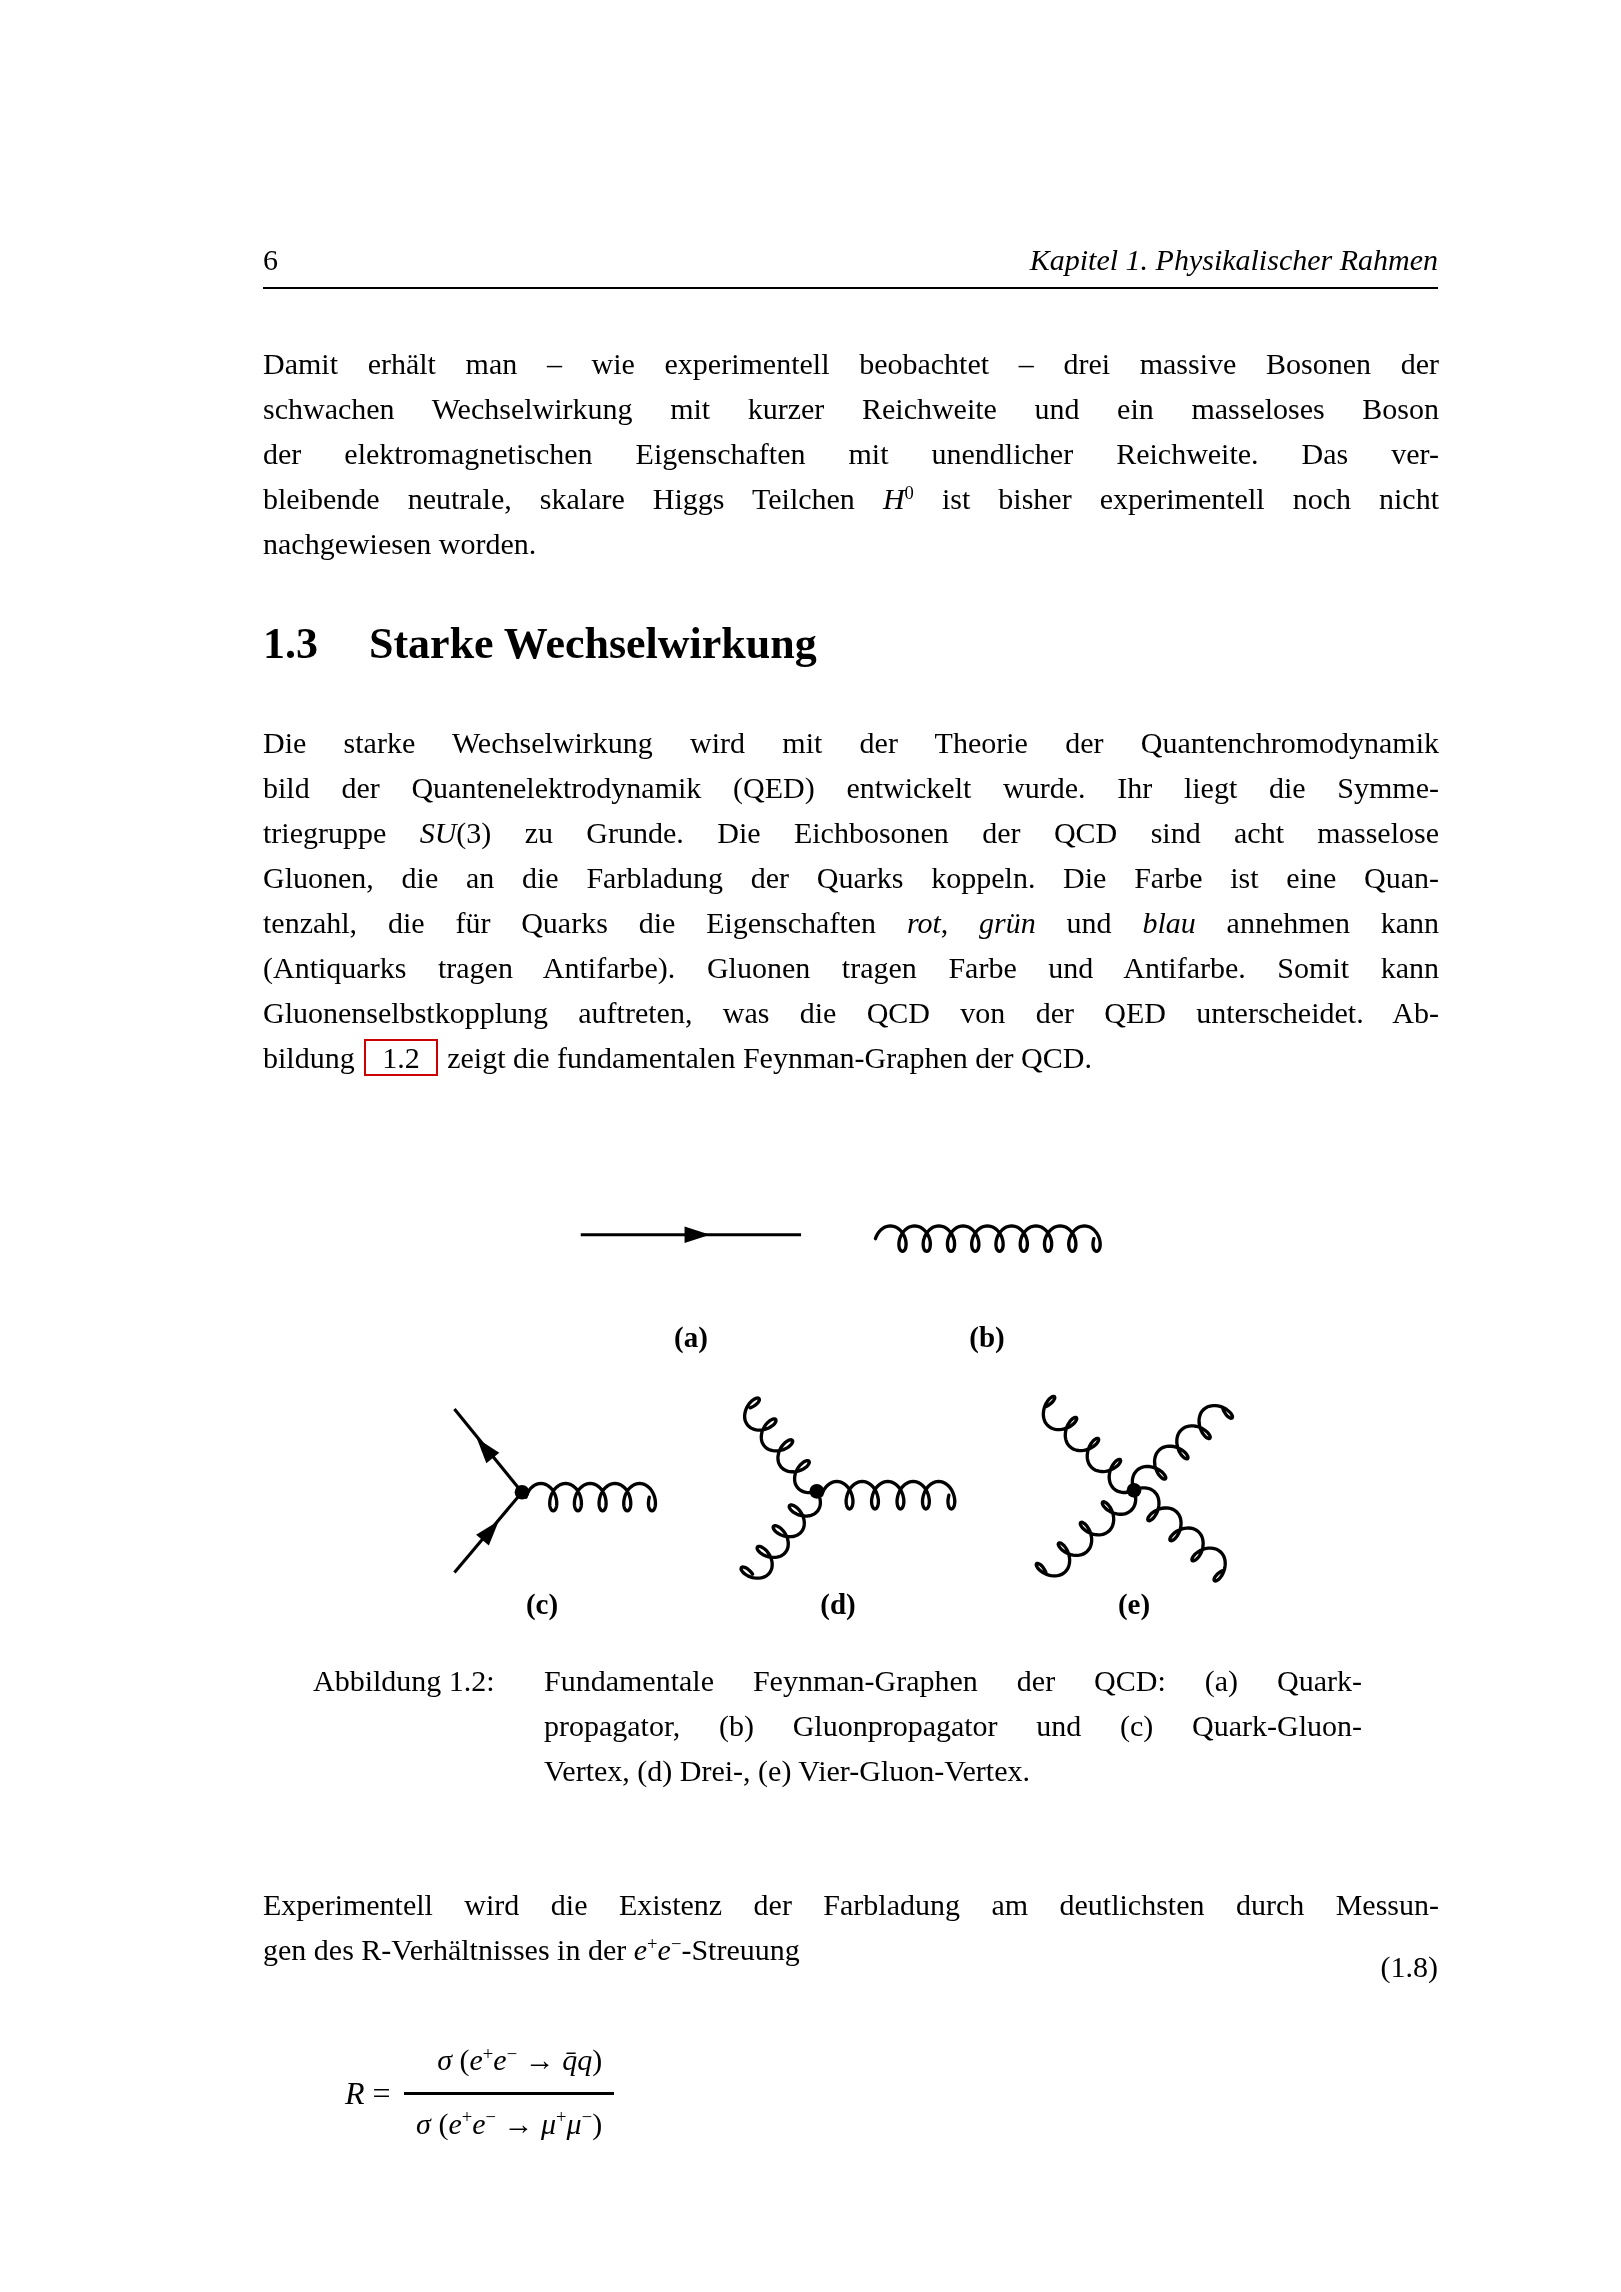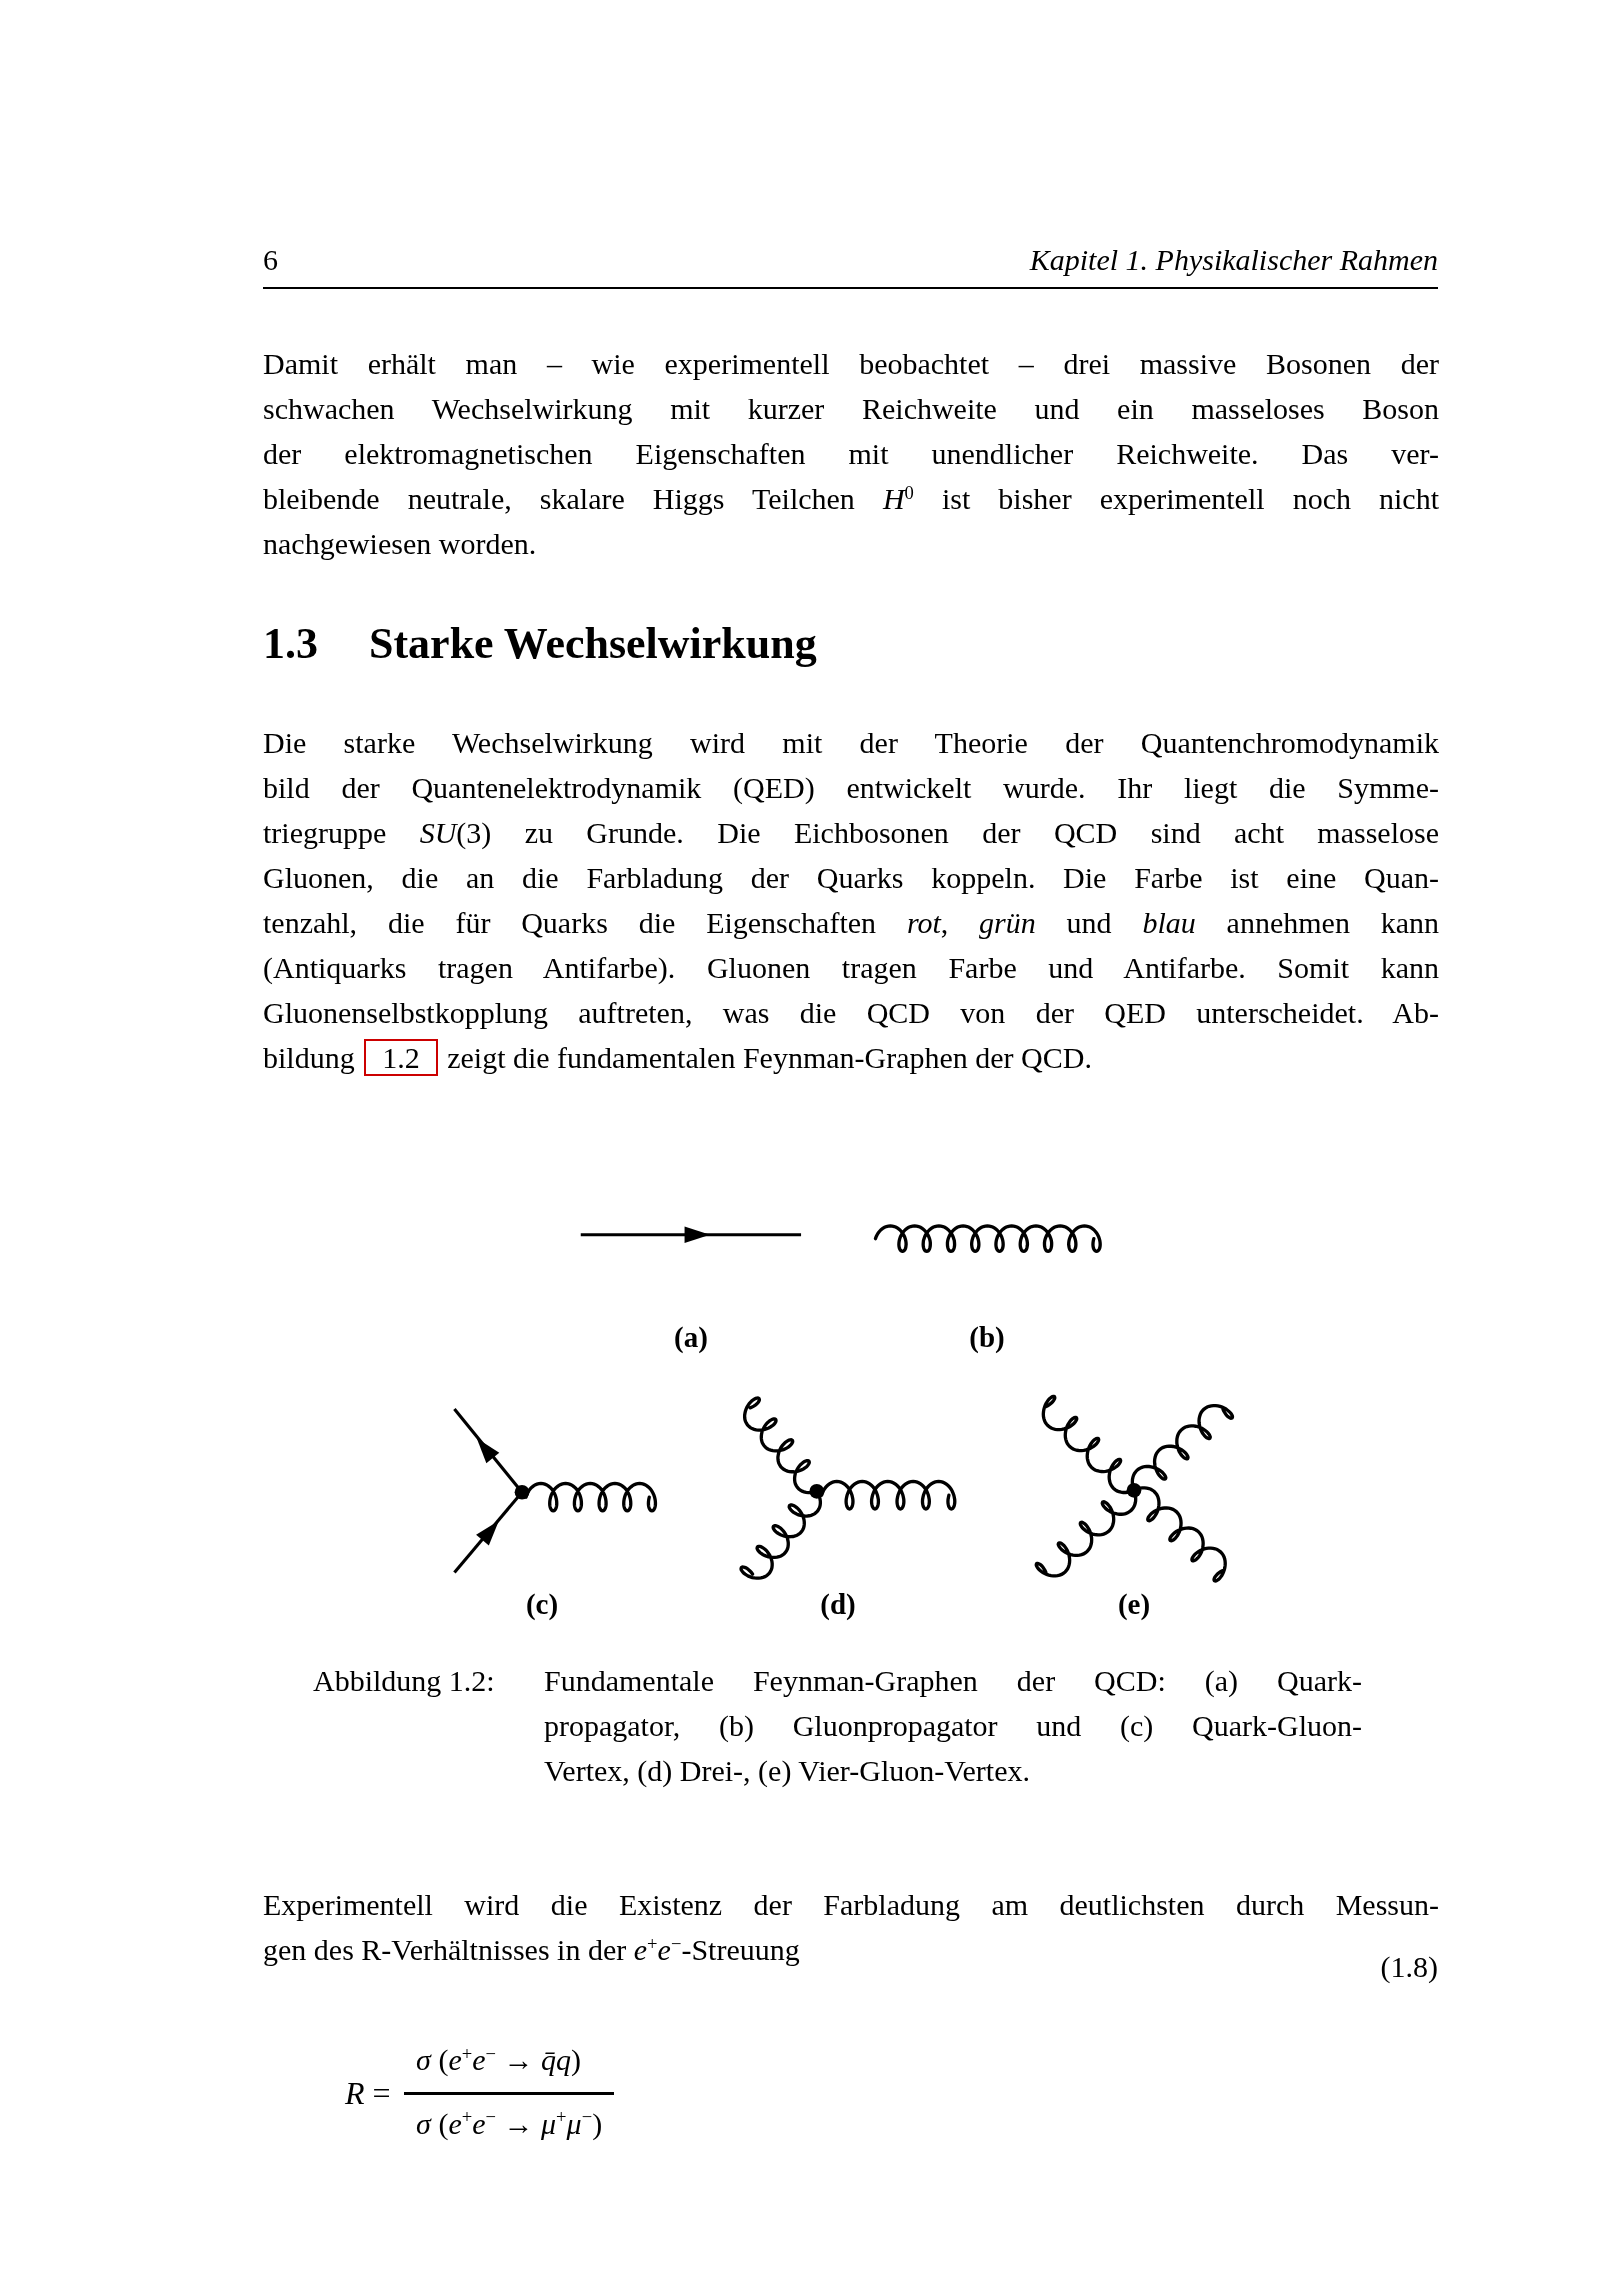--- a/index.html
+++ b/index.html
@@ -47,21 +47,21 @@
   #fig-label-d{left:838px;top:1588px;}
   #fig-label-e{left:1134px;top:1588px;}
   
   #caption-label{left:313px;top:1658px;font-size:30px;line-height:45px;white-space:nowrap;}
   #caption-lines{left:544px;top:1658px;width:818px;}
   #caption-lines .pline{font-size:30px;}
   
   #exp-para{left:263px;top:1839px;margin-top:43px;}
   
   #equation{left:345px;top:2031px;display:flex;align-items:center;gap:13.7px;font-size:32px;}
-  .frac{display:inline-flex;flex-direction:column;align-items:flex-start;}
+  .frac{display:inline-flex;flex-direction:column;align-items:flex-end;}
   .fnum,.fden{padding:2.9px 11.8px;white-space:nowrap;font-size:30px;line-height:51px;}
   .fbar{height:2.9px;background:#000;width:100%;}
   #equation-number{right:183px;top:1950px;font-size:30px;}
 </style>
 </head>
 <body>
 
 <div id="page">
 
   <div class="abs" id="page-number">6</div>

